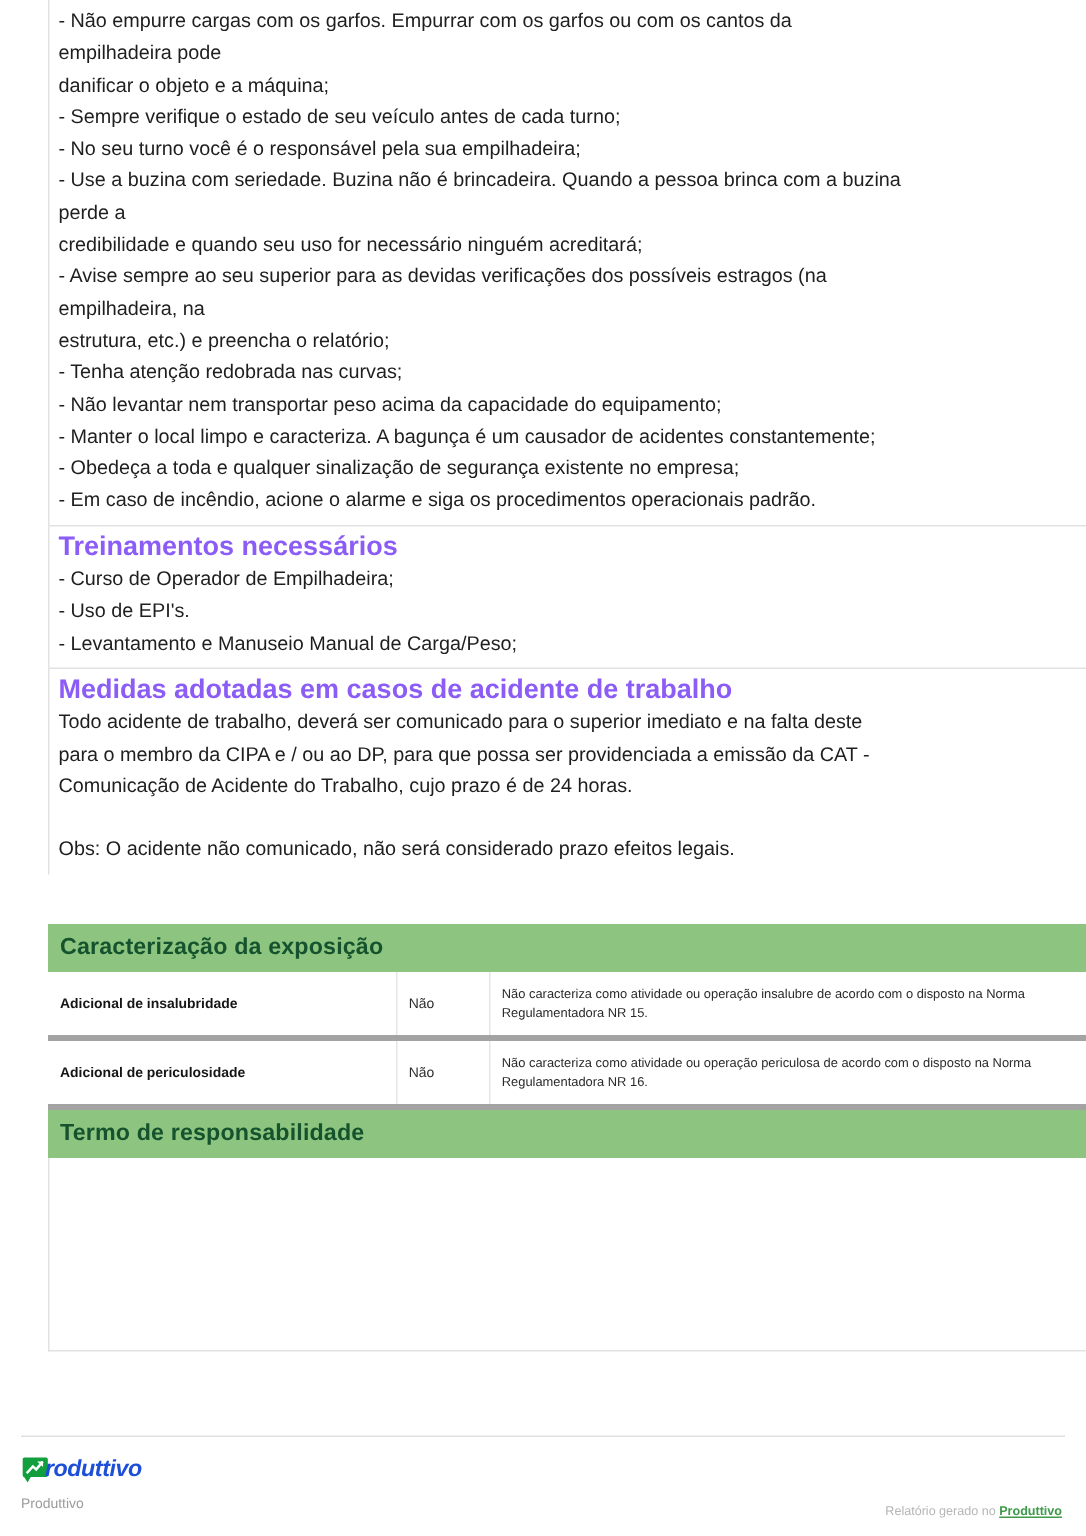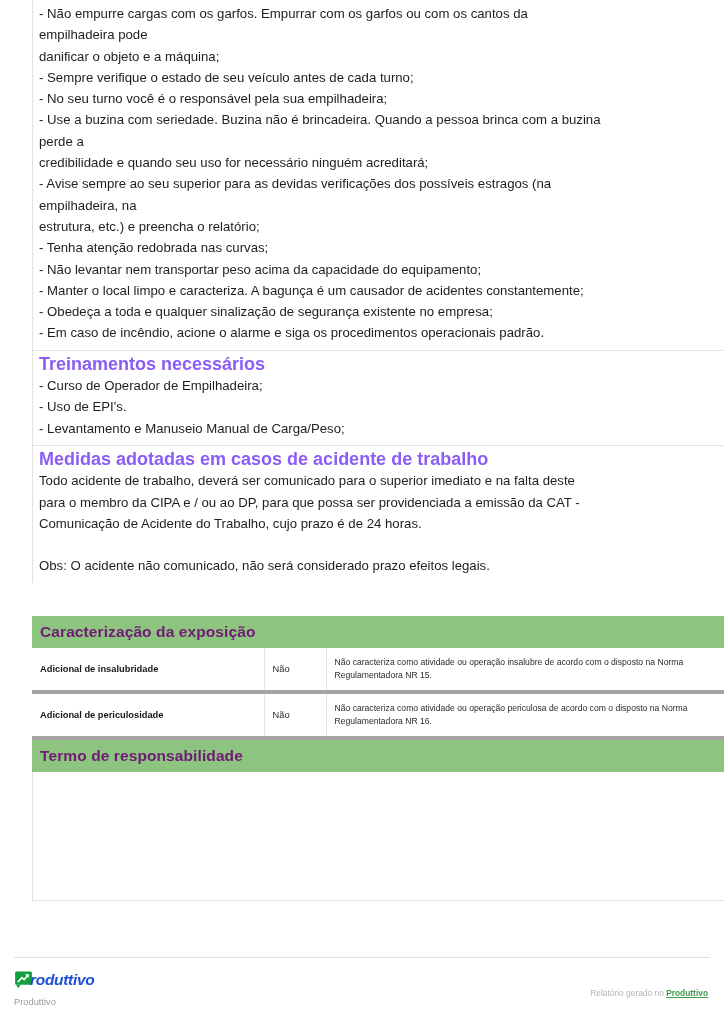--- a/index.html
+++ b/index.html
@@ -66,21 +66,21 @@
     height: 32px;
     display: flex;
     align-items: center;
     padding-left: 8px;
     box-sizing: border-box;
     margin: 0;
   }
   .green-banner .banner-title {
     font-size: 15.5px;
     font-weight: bold;
-    color: #701a75;
+    color: #14532d;
     letter-spacing: 0.1px;
   }
 
   
   .exp-table {
     width: 100%;
     border-collapse: collapse;
     table-layout: fixed;
   }
   .exp-table tr {
@@ -151,21 +151,21 @@
     line-height: 19px;
   }
   .footer-caption {
     margin-top: 7px;
     font-size: 9.3px;
     color: #9b9b9b;
   }
   .footer-right {
     position: absolute;
     right: 2px;
-    bottom: 16px;
+    bottom: 2px;
     font-size: 8.4px;
     color: #b6b6b6;
     white-space: nowrap;
   }
   .footer-right .link {
     color: #3f9b4a;
     font-weight: bold;
     text-decoration: underline;
   }
 </style>

